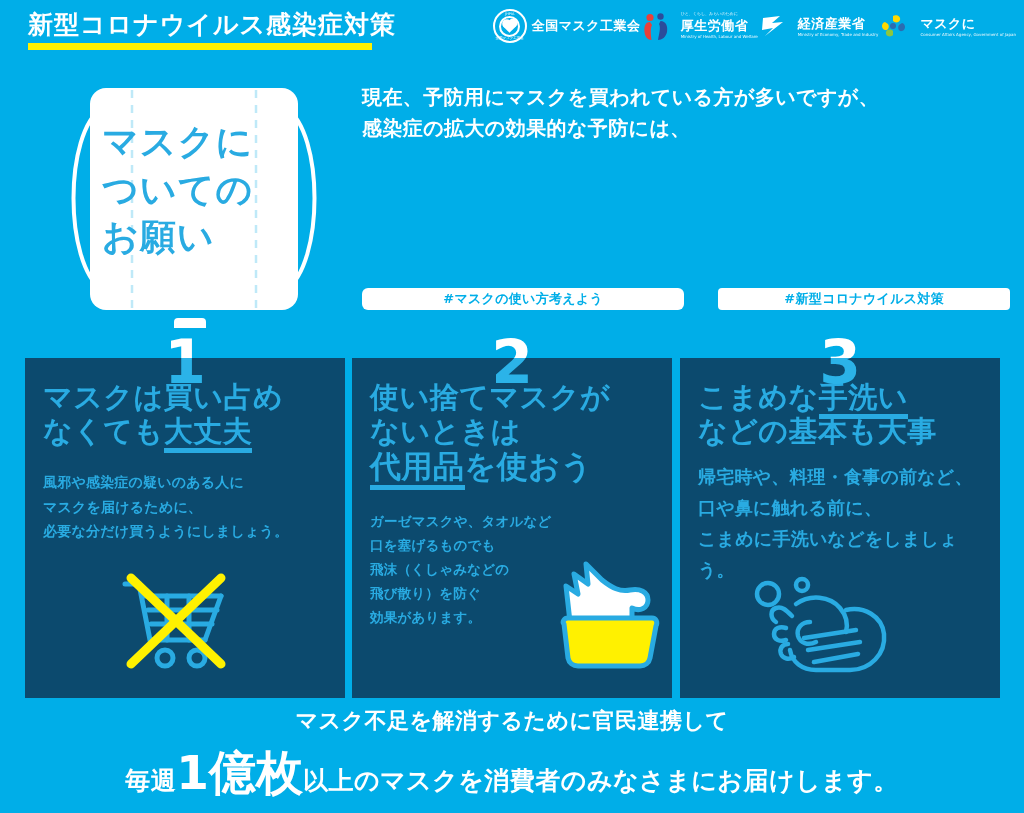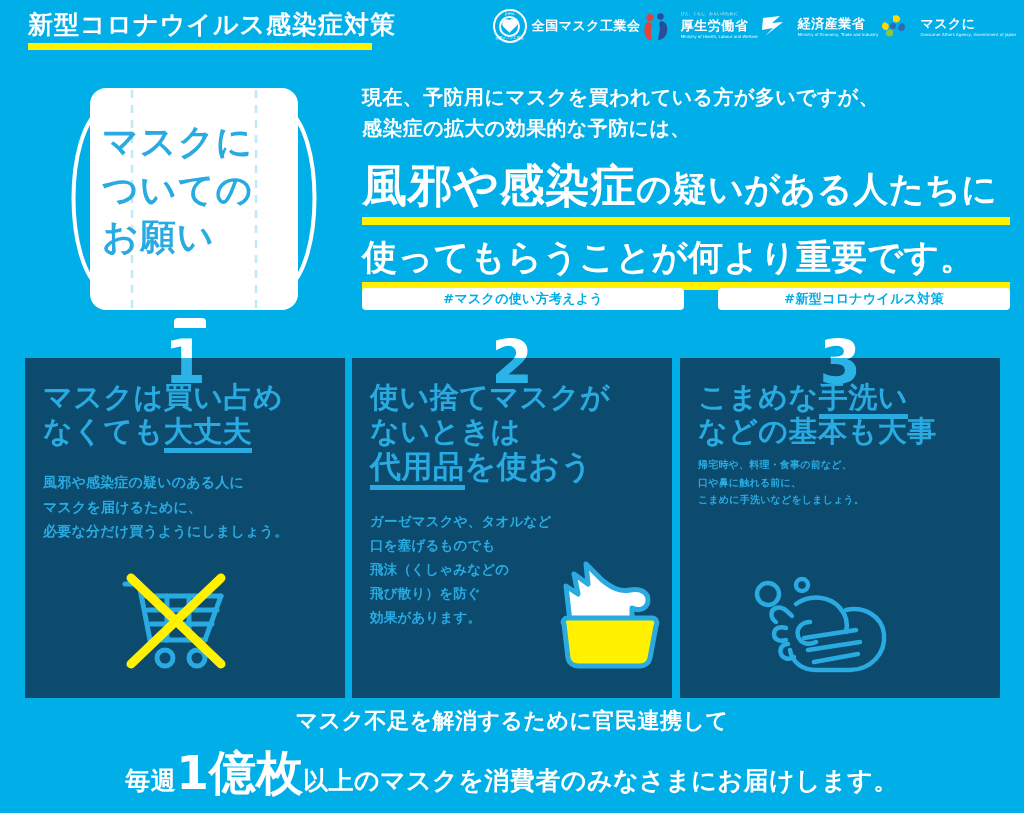--- a/index.html
+++ b/index.html
@@ -68,21 +68,21 @@
   }
   .hero-underline{height:8px;background:#FFF100;margin-top:1px;}
   .hero-row2{margin-top:9px;}
 
   .tags{position:absolute;left:362px;top:288px;width:648px;display:flex;gap:34px;}
   .tag{
     background:#fff;border-radius:4px;height:22px;
     display:flex;align-items:center;justify-content:center;
     color:#00AEE8;font-size:13px;font-weight:bold;letter-spacing:.3px;
   }
-  .tag.t1{width:347px;}
+  .tag.t1{width:347px;border-radius:6px;}
   .tag.t2{width:314px;}
   .numwrap{position:absolute;top:332px;width:60px;height:62px;z-index:4;}
   .numtop{position:absolute;top:0;left:0;width:60px;height:26px;overflow:hidden;}
   .numbot{position:absolute;top:26px;left:0;width:60px;height:46px;overflow:hidden;}
   .numtop .g,.numbot .g{
     position:absolute;left:0;width:60px;text-align:center;
     font-size:60px;font-weight:bold;line-height:60px;
   }
   .numtop .g{top:0;color:#fff;}
   .numbot .g{top:-26px;color:#2BB3E8;}
@@ -115,21 +115,21 @@
   .c1 .ttl{font-size:29px;}
   .c1 .body{margin-top:22px;}
   .c1 .illus{left:92px;top:212px;}
   
   .c2 .ttl{font-size:29px;}
   .c2 .ttl .l3{font-size:31px;}
   .c2 .body{margin-top:24px;font-size:13.5px;line-height:1.78;}
   .c2 .illus{right:6px;bottom:24px;}
   
   .c3 .ttl{font-size:29px;}
-  .c3 .body{margin-top:8px;font-size:10px;}
+  .c3 .body{margin-top:14px;font-size:18px;}
   .c3 .illus{left:72px;bottom:10px;}
 
   
   .footer{position:absolute;left:0;top:706px;width:1024px;text-align:center;}
   .f1{color:#fff;font-size:22px;font-weight:bold;letter-spacing:.5px;}
   .f2{margin-top:6px;white-space:nowrap;}
   .f2 .small{color:#fff;font-size:25px;font-weight:bold;letter-spacing:.5px;}
   .f2 .huge{color:#fff;font-size:47px;font-weight:bold;letter-spacing:0px;}
 </style>
 </head>
@@ -208,31 +208,20 @@
   <div class="mask-label">
     <div>マスクに</div>
     <div>ついての</div>
     <div>お願い</div>
   </div>
 
   <div class="hero">
     <div class="hero-lead">現在、予防用にマスクを買われている方が多いですが、</div>
     <div class="hero-lead">感染症の拡大の効果的な予防には、</div>
 
-    <div class="hero-big">
-      <div class="hero-row">
-        <span class="em">風邪や感染症</span><span class="norm">の疑いがある人たちに</span>
-      </div>
-      <div class="hero-underline"></div>
-
-      <div class="hero-row hero-row2">
-        <span class="norm">使ってもらうことが何より重要です。</span>
-      </div>
-      <div class="hero-underline"></div>
-    </div>
   </div>
 
   <div class="tags">
     <div class="tag t1">#マスクの使い方考えよう</div>
     <div class="tag t2">#新型コロナウイルス対策</div>
   </div>
 
   <div class="numwrap" style="left:155px;">
     <div class="numtop">
         <div class="g">1</div>

